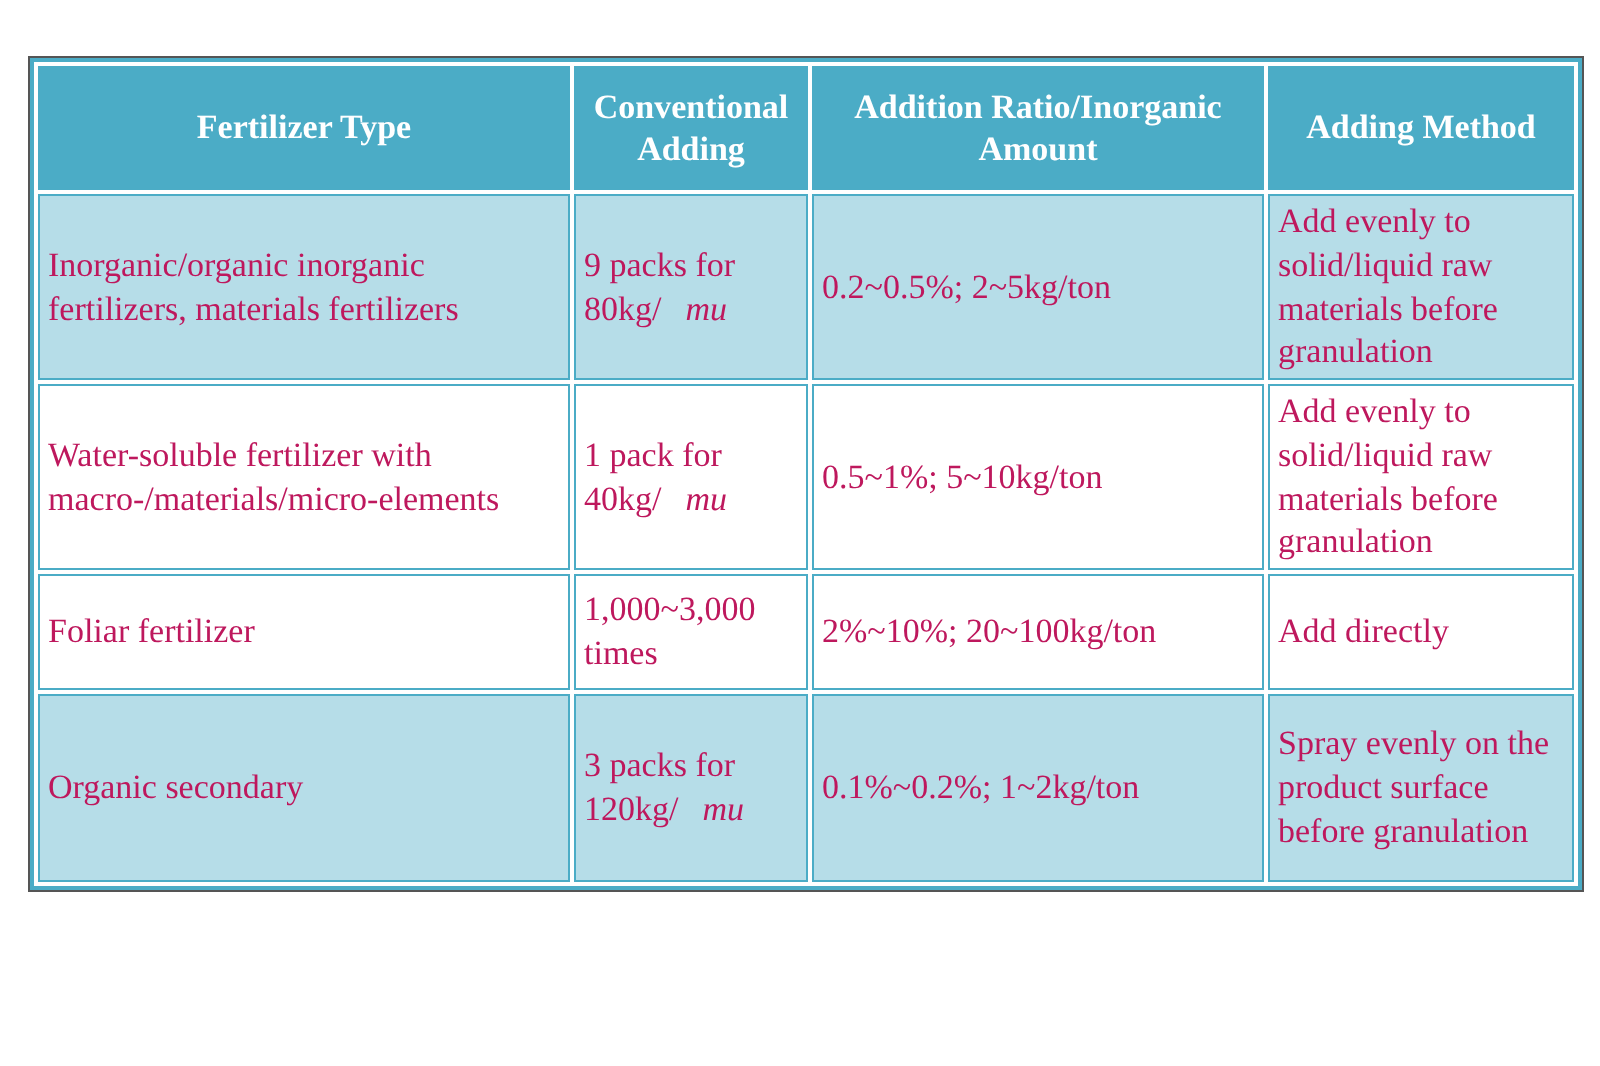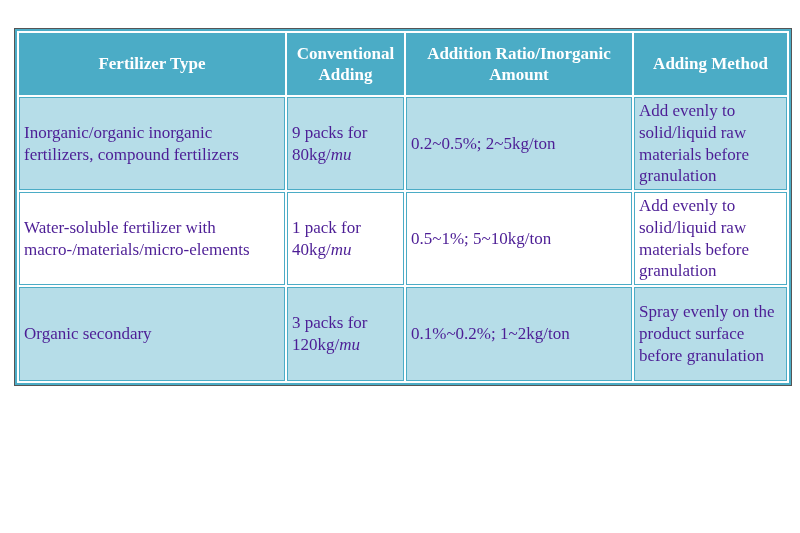--- a/index.html
+++ b/index.html
@@ -34,28 +34,28 @@
     font-weight: bold;
     font-size: 17px;
     line-height: 1.25;
     text-align: center;
     vertical-align: middle;
     padding: 2px 6px;
   }
   td {
     font-size: 17px;
     line-height: 1.28;
-    color: #4c1d95;
+    color: #be185d;
     text-align: left;
     vertical-align: middle;
     padding: 2px 3px 2px 4px;
     background: #ffffff;
   }
   tr.shaded td { background: #B6DDE8; }
-  td .unit-italic { font-style: italic; }
+  td .unit-italic { font-style: italic; margin-left: 12px; }
   
   col.c-type   { width: 266px; }
   col.c-dosage { width: 117px; }
   col.c-ratio  { width: 226px; }
   col.c-method { width: 153px; }
   tr.hdr    th { height: 62px; }
   tr.r-tall td { height: 92px; }
   tr.r-med  td { height: 58px; }
   tr.r-big  td { height: 94px; }
 </style>
@@ -73,30 +73,36 @@
     <thead>
       <tr class="hdr">
         <th>Fertilizer Type</th>
         <th>Conventional Adding</th>
         <th>Addition Ratio/Inorganic Amount</th>
         <th>Adding Method</th>
       </tr>
     </thead>
     <tbody>
       <tr class="shaded r-tall">
-        <td>Inorganic/organic inorganic fertilizers, compound fertilizers</td>
+        <td>Inorganic/organic inorganic fertilizers, materials fertilizers</td>
         <td><span>9 packs for 80kg/</span><span class="unit-italic">mu</span></td>
         <td>0.2~0.5%; 2~5kg/ton</td>
         <td>Add evenly to solid/liquid raw materials before granulation</td>
       </tr>
       <tr class="r-tall">
         <td>Water-soluble fertilizer with macro-/materials/micro-elements</td>
         <td><span>1 pack for 40kg/</span><span class="unit-italic">mu</span></td>
         <td>0.5~1%; 5~10kg/ton</td>
         <td>Add evenly to solid/liquid raw materials before granulation</td>
+      </tr>
+      <tr class="r-med">
+        <td>Foliar fertilizer</td>
+        <td><span>1,000~3,000 times</span><span class="unit-italic"></span></td>
+        <td>2%~10%; 20~100kg/ton</td>
+        <td>Add directly</td>
       </tr>
       <tr class="shaded r-big">
         <td>Organic secondary</td>
         <td><span>3 packs for 120kg/</span><span class="unit-italic">mu</span></td>
         <td>0.1%~0.2%; 1~2kg/ton</td>
         <td>Spray evenly on the product surface before granulation</td>
       </tr>
     </tbody>
   </table>
 </div>

